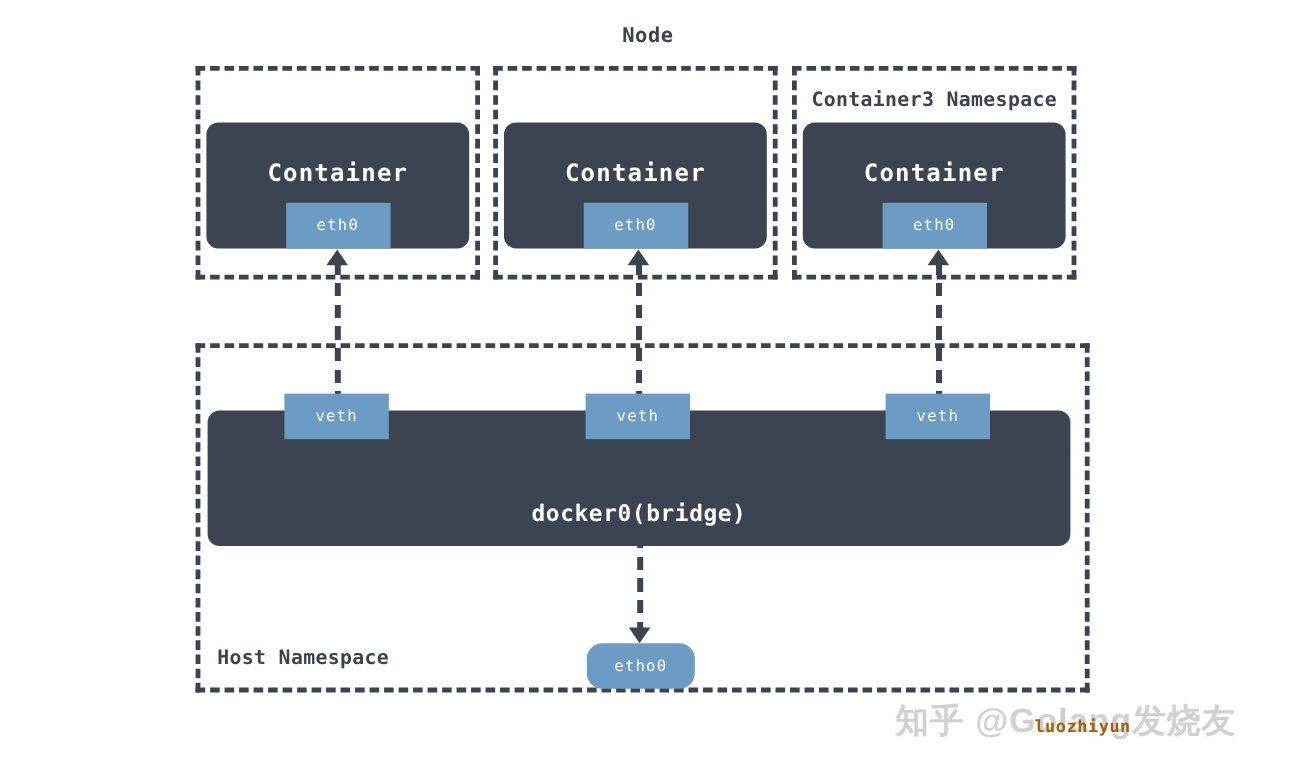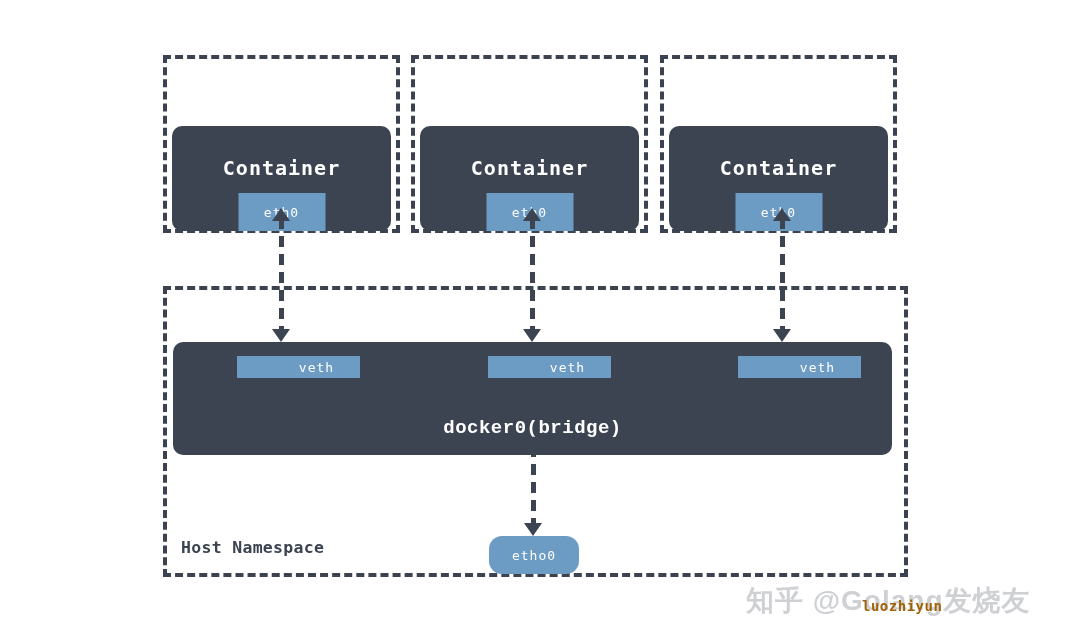--- a/index.html
+++ b/index.html
@@ -33,21 +33,20 @@
   .ns-label{
     position:absolute;left:0;top:14px;width:100%;
     text-align:center;
     font-size:16.5px;font-weight:600;color:var(--label-text);
     letter-spacing:.3px;white-space:nowrap;
   }
   .container-box{
     position:absolute;left:5px;top:43px;width:219px;height:105px;
     background:var(--dark-slate);
     border-radius:10px;
-    margin-top:24px;
   }
   .container-title{
     position:absolute;left:0;top:30px;width:100%;
     text-align:center;
     font-size:20px;font-weight:700;color:var(--white);
     letter-spacing:1px;
   }
   .chip{
     position:absolute;
     background:var(--steel-blue);
@@ -67,29 +66,28 @@
   }
   .host-label{
     position:absolute;left:181px;top:538px;
     font-size:16.5px;font-weight:600;color:var(--label-text);
     letter-spacing:.3px;
   }
   .bridge-bar{
     position:absolute;left:173px;top:342px;width:719px;height:113px;
     background:var(--dark-slate);
     border-radius:10px;
-    font-family:Liberation Mono, monospace;
   }
   .bridge-label{
     position:absolute;left:0;bottom:16px;width:100%;
     text-align:center;
     font-size:19px;font-weight:700;color:var(--white);
     letter-spacing:.5px;
   }
-  .veth-chip{top:356px;width:87px;height:22px;padding-left:36px;}
+  .veth-chip{top:328px;width:87px;height:38px;}
   .veth-chip.v1{left:237px;}
   .veth-chip.v2{left:488px;}
   .veth-chip.v3{left:738px;}
   .etho-chip{left:489px;top:536px;width:90px;height:38px;border-radius:13px;}
   
   .varrow{position:absolute;width:18px;}
   .varrow .line{
     position:absolute;left:7px;top:10px;bottom:10px;width:4.5px;
     background:repeating-linear-gradient(to bottom,var(--dark-slate) 0 11px,transparent 11px 18px);
   }
@@ -119,36 +117,38 @@
     position:absolute;left:862px;top:598px;
     font-size:14px;font-weight:700;color:#a16207;
     letter-spacing:.5px;
   }
 </style>
 </head>
 <body>
 
 <div class="canvas">
 
+  <div class="node-label">Node</div>
 
   <div class="ns-box n1">
     <div class="container-box">
       <div class="container-title">Container</div>
       <div class="chip eth-chip">eth0</div>
     </div>
   </div>
 
   <div class="ns-box n2">
     <div class="container-box">
       <div class="container-title">Container</div>
       <div class="chip eth-chip">eth0</div>
     </div>
   </div>
 
   <div class="ns-box n3">
+    <div class="ns-label">Container3 Namespace</div>
     <div class="container-box">
       <div class="container-title">Container</div>
       <div class="chip eth-chip">eth0</div>
     </div>
   </div>
 
   <div class="varrow arrow-c1">
     <div class="head-top"></div>
     <div class="line"></div>
     <div class="head-bottom"></div>

